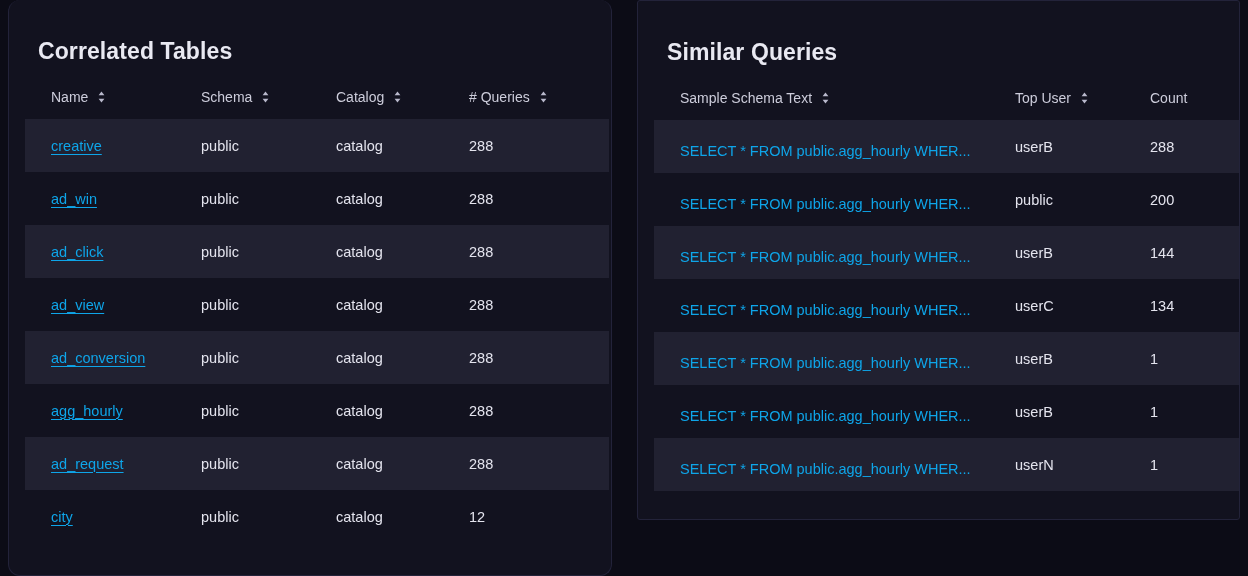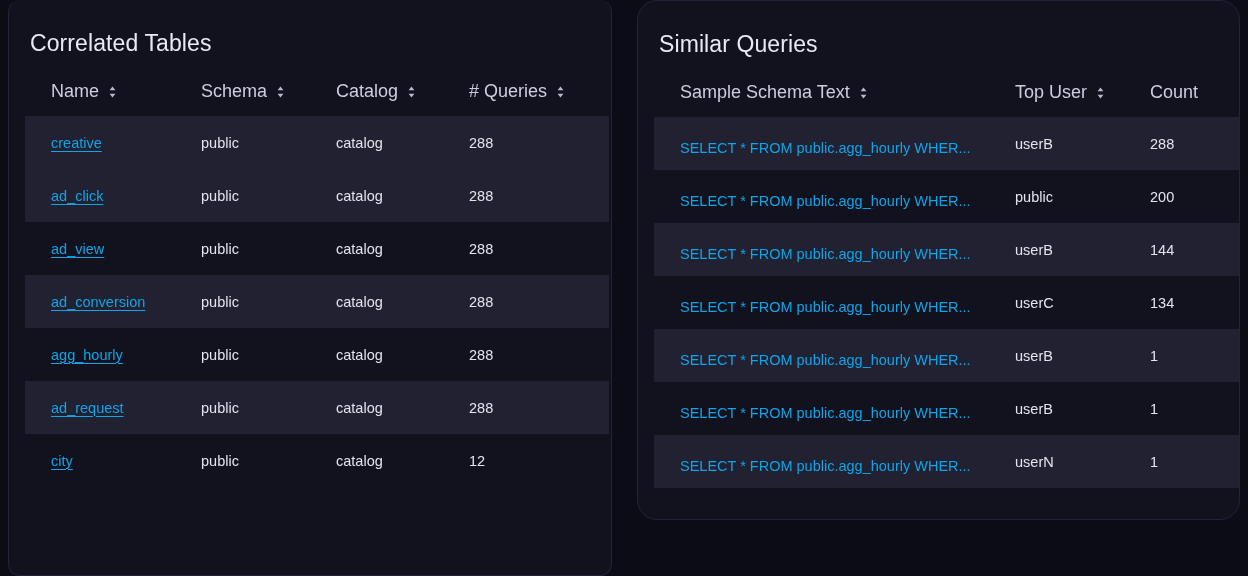--- a/index.html
+++ b/index.html
@@ -20,60 +20,60 @@
     width: 1248px;
     height: 576px;
     background: #0c0c16;
   }
 
   
   .panel {
     position: absolute;
     background: #12121f;
     border: 1px solid #23233a;
-    border-radius: 20px;
+    border-radius: 3px;
     box-sizing: border-box;
     overflow: hidden;
   }
   .panel-left {
     left: 8px;
     top: 0px;
     width: 604px;
     height: 576px;
     border-top: none;
     border-radius: 12px 12px 12px 12px;
   }
   .panel-right {
     left: 637px;
     top: 0px;
     width: 603px;
     height: 520px;
   }
 
   .panel-title {
     font-size: 23px;
-    font-weight: normal;
+    font-weight: bold;
     color: #e9e9f2;
     letter-spacing: 0.1px;
-    margin: 5px;
+    margin: 13px;
     padding: 24px 0 0 16px;
     line-height: 28px;
   }
 
   
   .tbl {
     width: 100%;
     border-collapse: collapse;
     table-layout: fixed;
   }
   .tbl-wrap-left { padding: 0 16px 0 16px; margin-top: 24px; }
   .tbl-wrap-right { padding: 0 0 0 16px; margin-top: 24px; }
 
   .tbl th {
-    font-size: 18px;
+    font-size: 14px;
     font-weight: normal;
     color: #cdcddb;
     text-align: left;
     padding: 0 0 14px 0;
     white-space: nowrap;
     vertical-align: middle;
   }
   .th-inner {
     display: inline-flex;
     align-items: center;
@@ -194,20 +194,26 @@
             </th>
           </tr>
         </thead>
         <tbody id="correlated-body">
             <tr class="odd">
               <td class="col-name"><span class="link">creative</span></td>
               <td class="col-schema cell-muted">public</td>
               <td class="col-catalog cell-muted">catalog</td>
               <td class="col-queries cell-muted">288</td>
             </tr>
+            <tr class="even">
+              <td class="col-name"><span class="link">ad_win</span></td>
+              <td class="col-schema cell-muted">public</td>
+              <td class="col-catalog cell-muted">catalog</td>
+              <td class="col-queries cell-muted">288</td>
+            </tr>
             <tr class="odd">
               <td class="col-name"><span class="link">ad_click</span></td>
               <td class="col-schema cell-muted">public</td>
               <td class="col-catalog cell-muted">catalog</td>
               <td class="col-queries cell-muted">288</td>
             </tr>
             <tr class="even">
               <td class="col-name"><span class="link">ad_view</span></td>
               <td class="col-schema cell-muted">public</td>
               <td class="col-catalog cell-muted">catalog</td>

